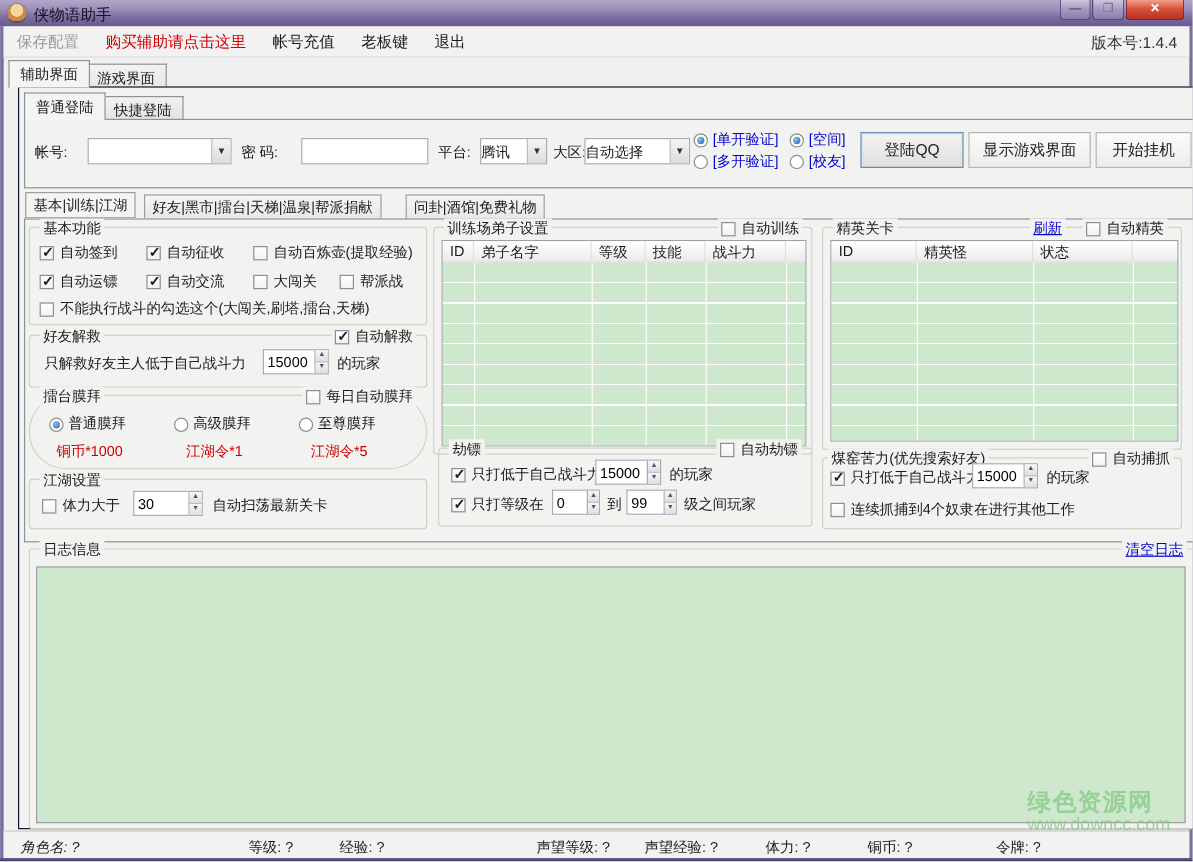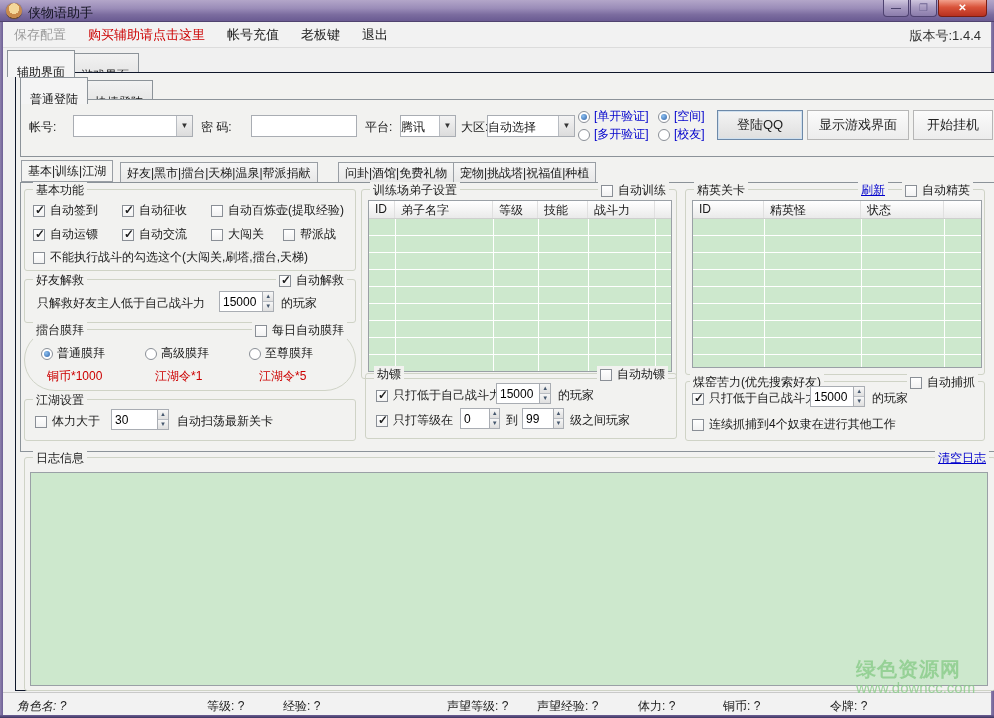--- a/index.html
+++ b/index.html
@@ -32,21 +32,21 @@
   .menubar { position:absolute; left:3px; top:22px; width:988px; height:26px; background:#f2f2f2;
     border-bottom:1px solid #dcdcdc; display:flex; align-items:center; }
   .menu-item { padding:4px 11px; font-size:13px; cursor:default; }
   .menu-item.disabled { color:#9b9b9b; }
   .menu-item.red { color:#cc0000; }
   .version { position:absolute; right:10px; top:5px; font-size:13px; color:#333; }
 
   
   .tabrow1 { position:absolute; left:3px; top:48px; width:988px; height:25px; }
   .tab { position:absolute; border:1px solid #8c9399; border-bottom:none; background:linear-gradient(#fcfcfc,#ebebeb);
-    font-size:12px; padding:13px 9px; cursor:default; }
+    font-size:12px; padding:3px 9px; cursor:default; }
   .tab.active { background:#f4f4f4; z-index:3; font-weight:normal; }
   .t1a { left:4px; top:2px; height:23px; }
   .t1b { left:68px; top:5px; height:28px; background:linear-gradient(#f2f2f2,#e2e2e2); }
 
   .page { position:absolute; left:3px; top:72px; width:988px; height:619px;
     border:1px solid #0f172a; background:#f2f2f0;margin-left:12px; }
 
   
   .ltab-a { left:4px; top:4px; height:23px; z-index:3; }
   .ltab-b { left:69px; top:7px; height:20px; background:linear-gradient(#f2f2f2,#e2e2e2); }
@@ -197,21 +197,20 @@
       </div>
 
       <button class="btn default" style="left:696px;top:10px;width:86px;height:30px;">登陆QQ</button>
       <button class="btn" style="left:786px;top:10px;width:102px;height:30px;">显示游戏界面</button>
       <button class="btn" style="left:892px;top:10px;width:80px;height:30px;">开始挂机</button>
     </div>
 
     <span class="ftab active" style="left:5px;top:87px;">基本|训练|江湖</span>
     <span class="ftab" style="left:104px;top:89px;">好友|黑市|擂台|天梯|温泉|帮派捐献</span>
     <span class="ftab" style="left:322px;top:89px;">问卦|酒馆|免费礼物</span>
-    <span class="ftab" style="left:437px;top:89px;">宠物|挑战塔|祝福值|种植</span>
 
     <div class="feature-panel"></div>
 
     <div class="group" style="left:8px;top:116px;width:332px;height:82px;padding-left:37px;">
       <span class="legend">基本功能</span>
       <div class="cb abs" style="left:8px;top:12px;">
         <span class="box on"></span>
         <span>自动签到</span>
         </div>
       <div class="cb abs" style="left:97px;top:12px;">

